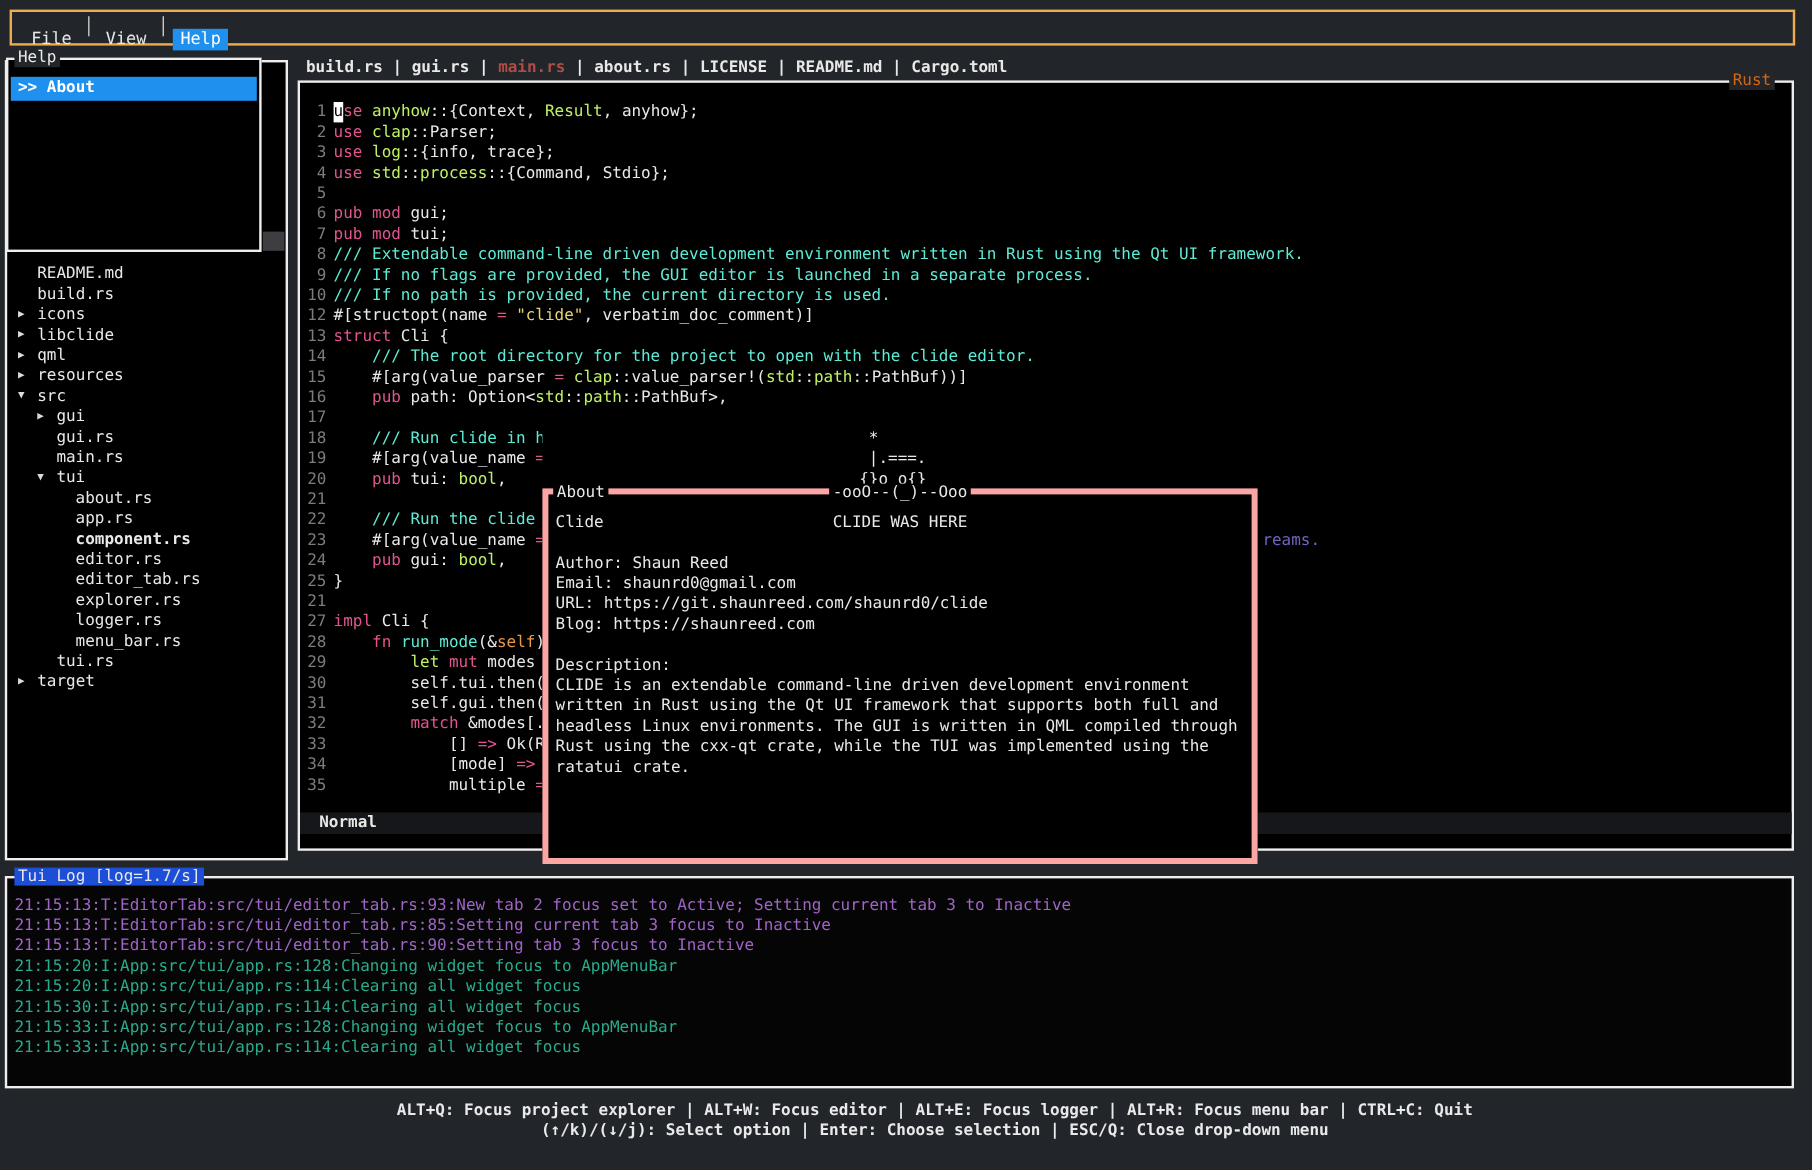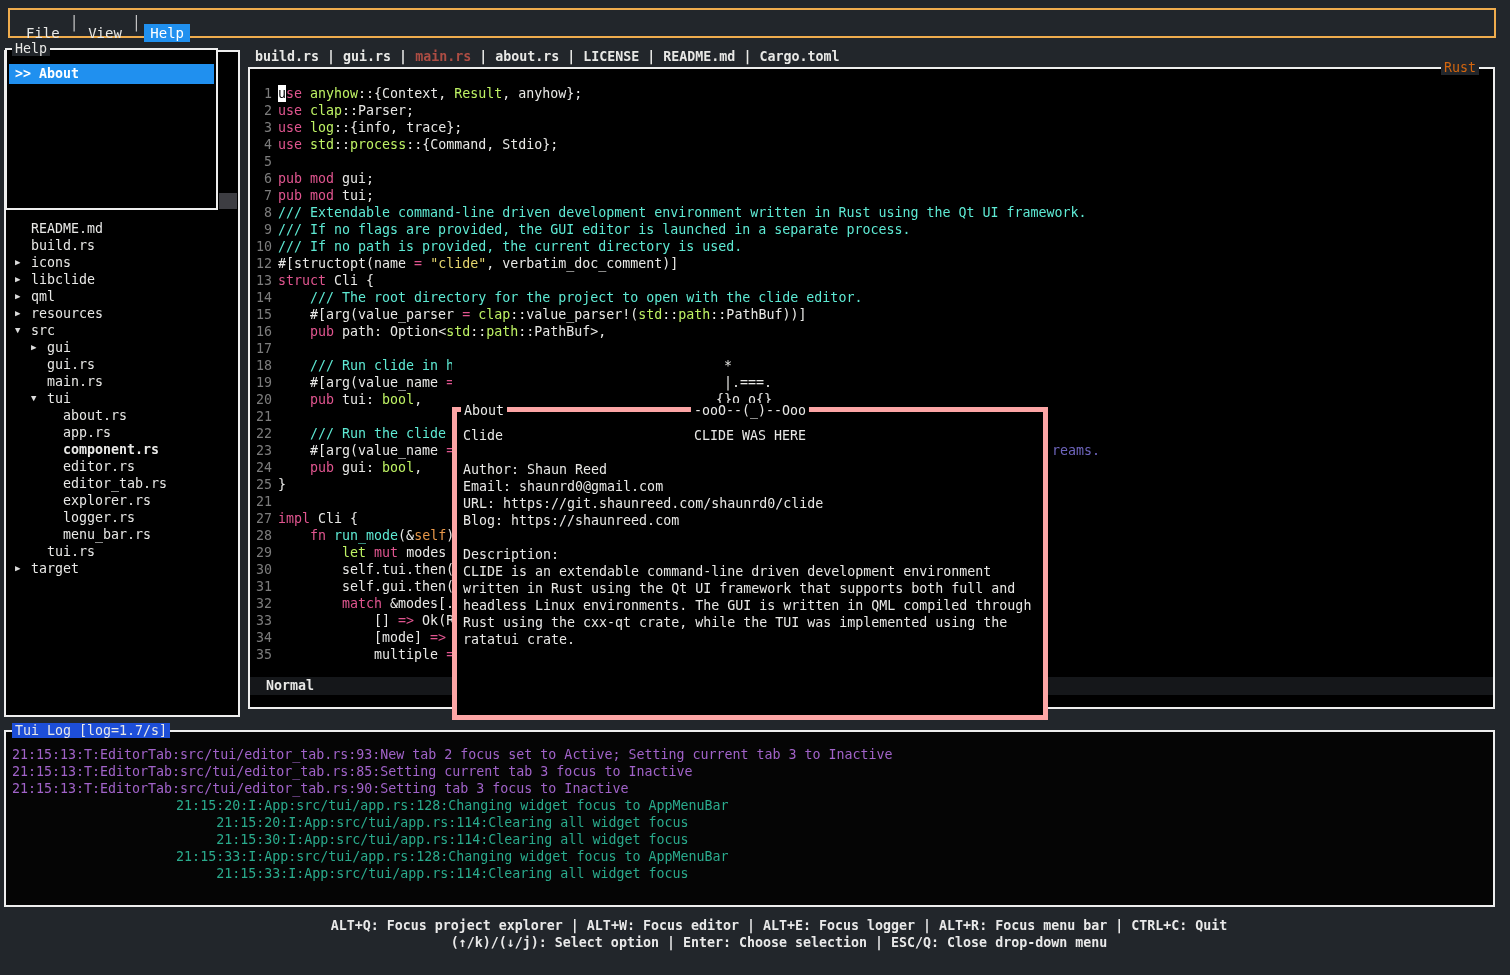--- a/index.html
+++ b/index.html
@@ -62,21 +62,21 @@
   .popup-body{position:absolute;left:6px;top:49px;margin:0;line-height:17px;
     font-family:inherit;font-size:13.3px;color:#e8e8e6;}
   .overflow-frag{position:absolute;left:1052px;top:442px;color:#6e65bd;z-index:7;line-height:17px;}
 
   
   .logpanel{left:4px;top:730px;width:1491px;height:177px;background:#050505;}
   .logpanel .box-title{left:6px;background:#1d4ed8;}
   .log-lines{position:absolute;left:6px;top:14px;}
   .log-line{height:17px;line-height:17px;white-space:pre;}
   .lv-trace{color:#a163c9;}
-  .lv-info{color:#2aab8d;text-align:center;}
+  .lv-info{color:#2aab8d;}
 
   
   .keybar-line{position:absolute;left:0;width:100%;text-align:center;line-height:17px;
     font-weight:bold;color:#e9e9e9;white-space:pre;padding-left:24px;}
   .kb1{top:917px;}
   .kb2{top:934px;}
 </style>
 </head>
 <body>
 

